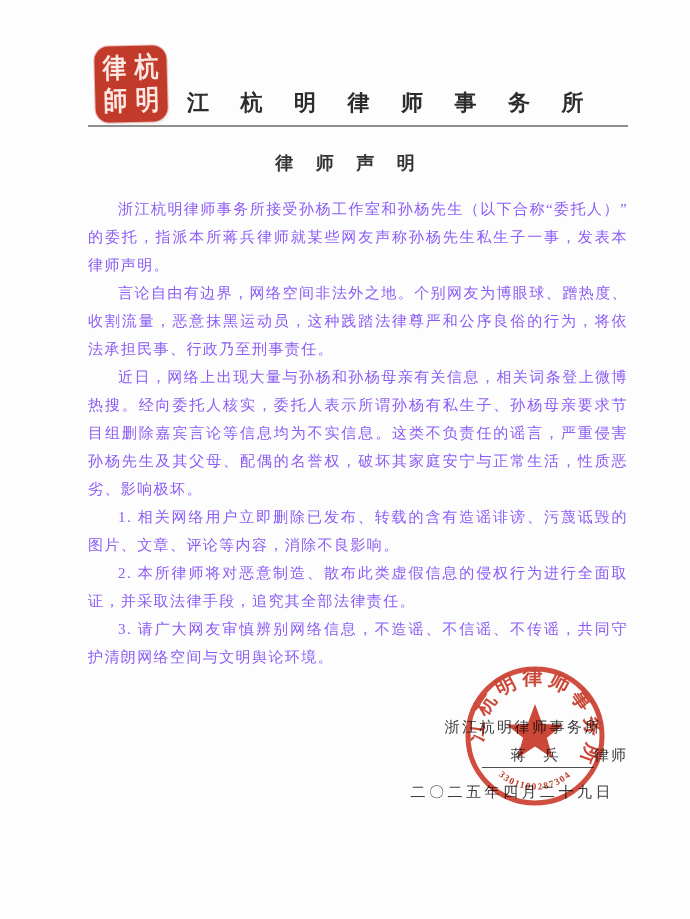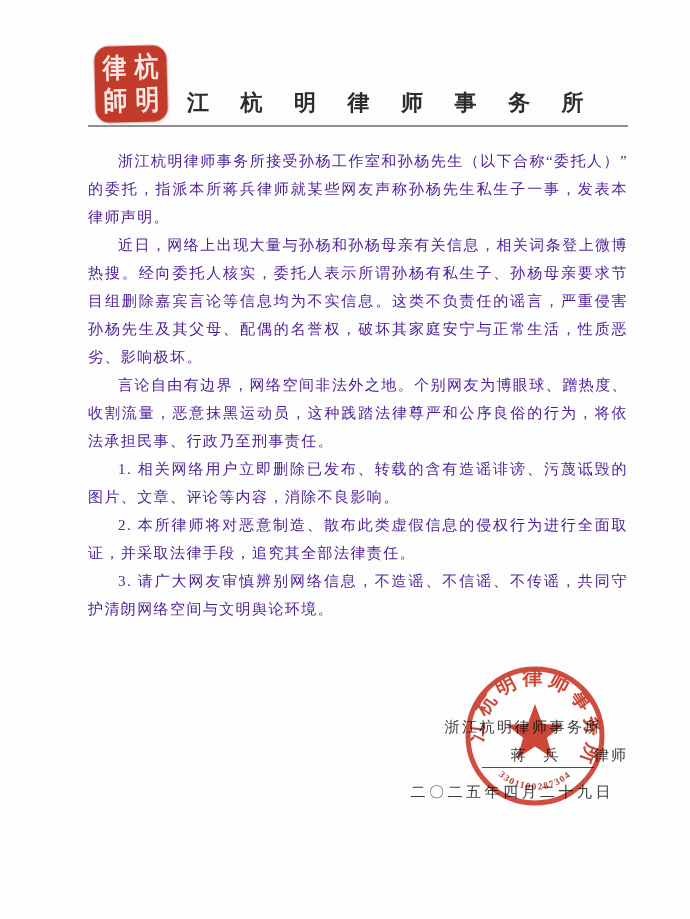--- a/index.html
+++ b/index.html
@@ -77,21 +77,21 @@
   
   .body-text {
     margin: 20px 62px 0 88px;
   }
   .body-text p {
     font-size: 15px;
     line-height: 28px;
     letter-spacing: 1.4px;
     text-align: justify;
     text-indent: 2em;
-    color: #4c1d95;
+    color: #8b5cf6;
   }
 
   
   .sig-firm {
     position: absolute;
     top: 718px;
     right: 88px;
     font-size: 15px;
     letter-spacing: 2.5px;
     color: #3d3d3d;
@@ -143,25 +143,26 @@
   <div class="seal-square">
     <span class="sq-char c0">律</span>
     <span class="sq-char c1">杭</span>
     <span class="sq-char c2">師</span>
     <span class="sq-char c3">明</span>
   </div>
 
   <div class="firm-name">浙 江 杭 明 律 师 事 务 所</div>
   <hr class="divider">
 
+  <div class="doc-title">律 师 声 明</div>
 
   <div class="body-text">
     <p>浙江杭明律师事务所接受孙杨工作室和孙杨先生（以下合称“委托人）”的委托，指派本所蒋兵律师就某些网友声称孙杨先生私生子一事，发表本律师声明。</p>
+    <p>言论自由有边界，网络空间非法外之地。个别网友为博眼球、蹭热度、收割流量，恶意抹黑运动员，这种践踏法律尊严和公序良俗的行为，将依法承担民事、行政乃至刑事责任。</p>
     <p>近日，网络上出现大量与孙杨和孙杨母亲有关信息，相关词条登上微博热搜。经向委托人核实，委托人表示所谓孙杨有私生子、孙杨母亲要求节目组删除嘉宾言论等信息均为不实信息。这类不负责任的谣言，严重侵害孙杨先生及其父母、配偶的名誉权，破坏其家庭安宁与正常生活，性质恶劣、影响极坏。</p>
-    <p>言论自由有边界，网络空间非法外之地。个别网友为博眼球、蹭热度、收割流量，恶意抹黑运动员，这种践踏法律尊严和公序良俗的行为，将依法承担民事、行政乃至刑事责任。</p>
     <p>1. 相关网络用户立即删除已发布、转载的含有造谣诽谤、污蔑诋毁的图片、文章、评论等内容，消除不良影响。</p>
     <p>2. 本所律师将对恶意制造、散布此类虚假信息的侵权行为进行全面取证，并采取法律手段，追究其全部法律责任。</p>
     <p>3. 请广大网友审慎辨别网络信息，不造谣、不信谣、不传谣，共同守护清朗网络空间与文明舆论环境。</p>
   </div>
 
   <div class="sig-firm">浙江杭明律师事务所</div>
   <div class="sig-name-row">
     <span class="sig-name-underline">蒋 兵</span><span class="sig-suffix">律师</span>
   </div>
   <div class="sig-date">二〇二五年四月二十九日</div>

